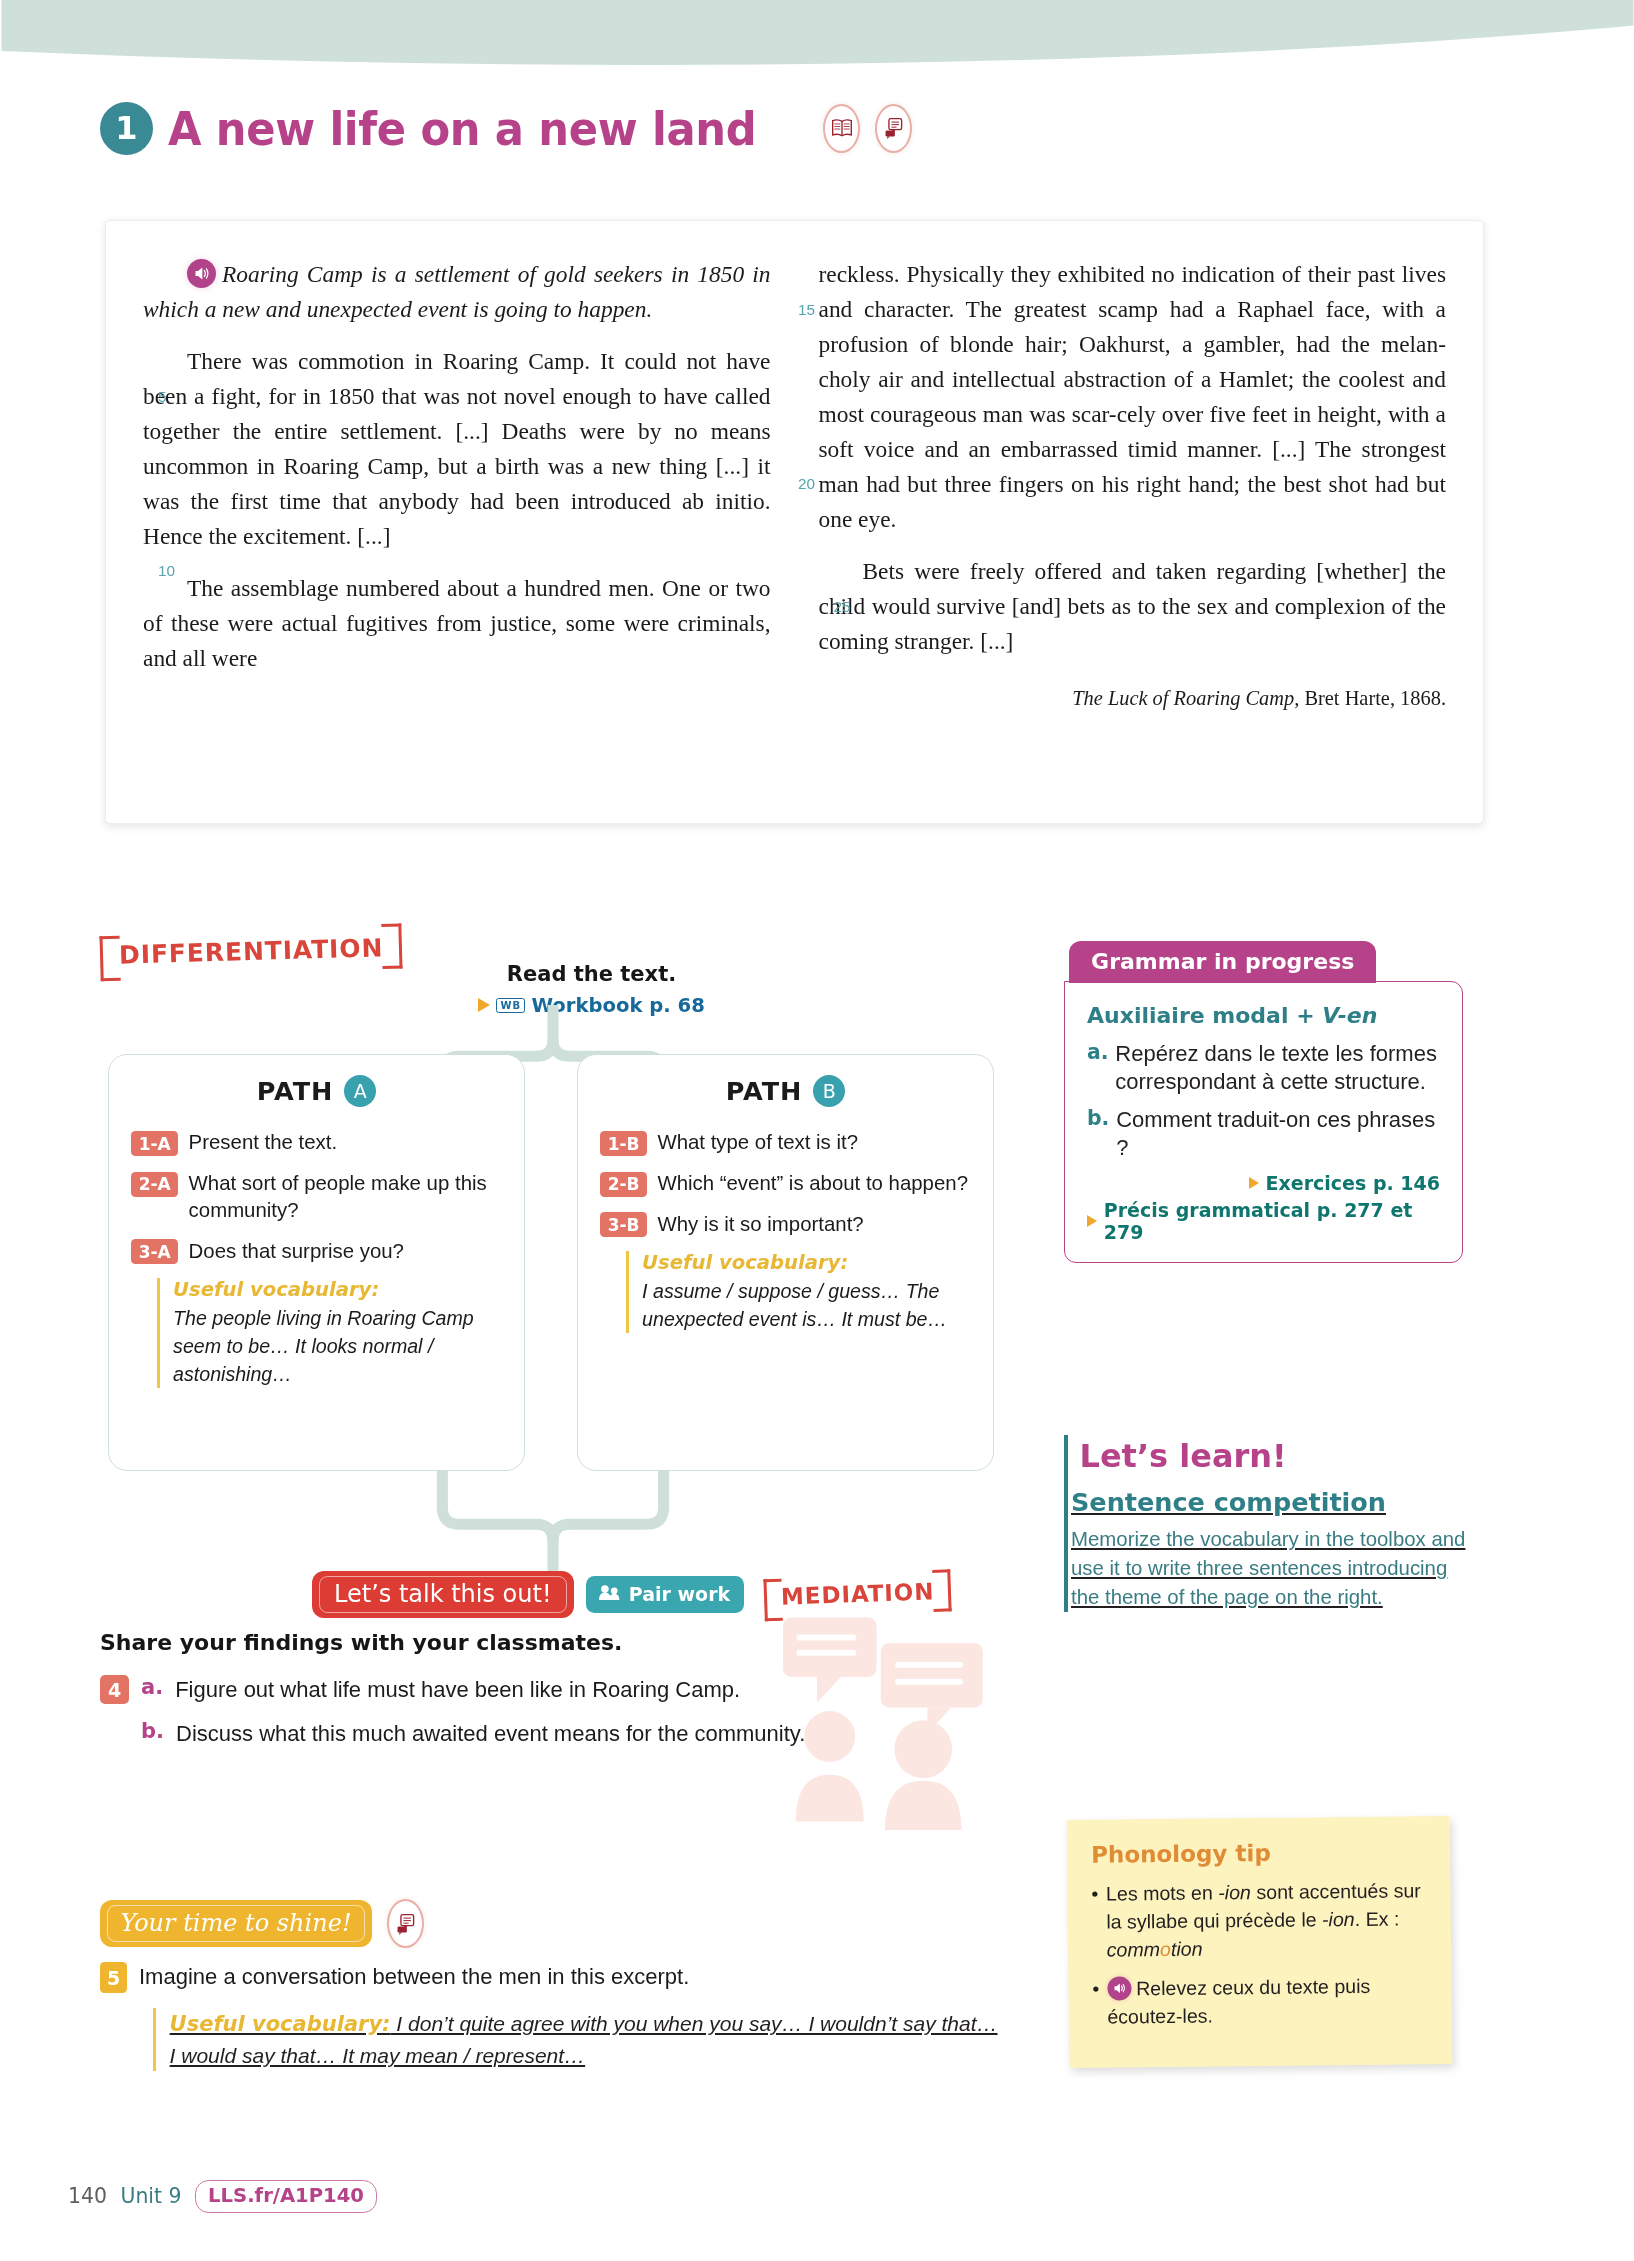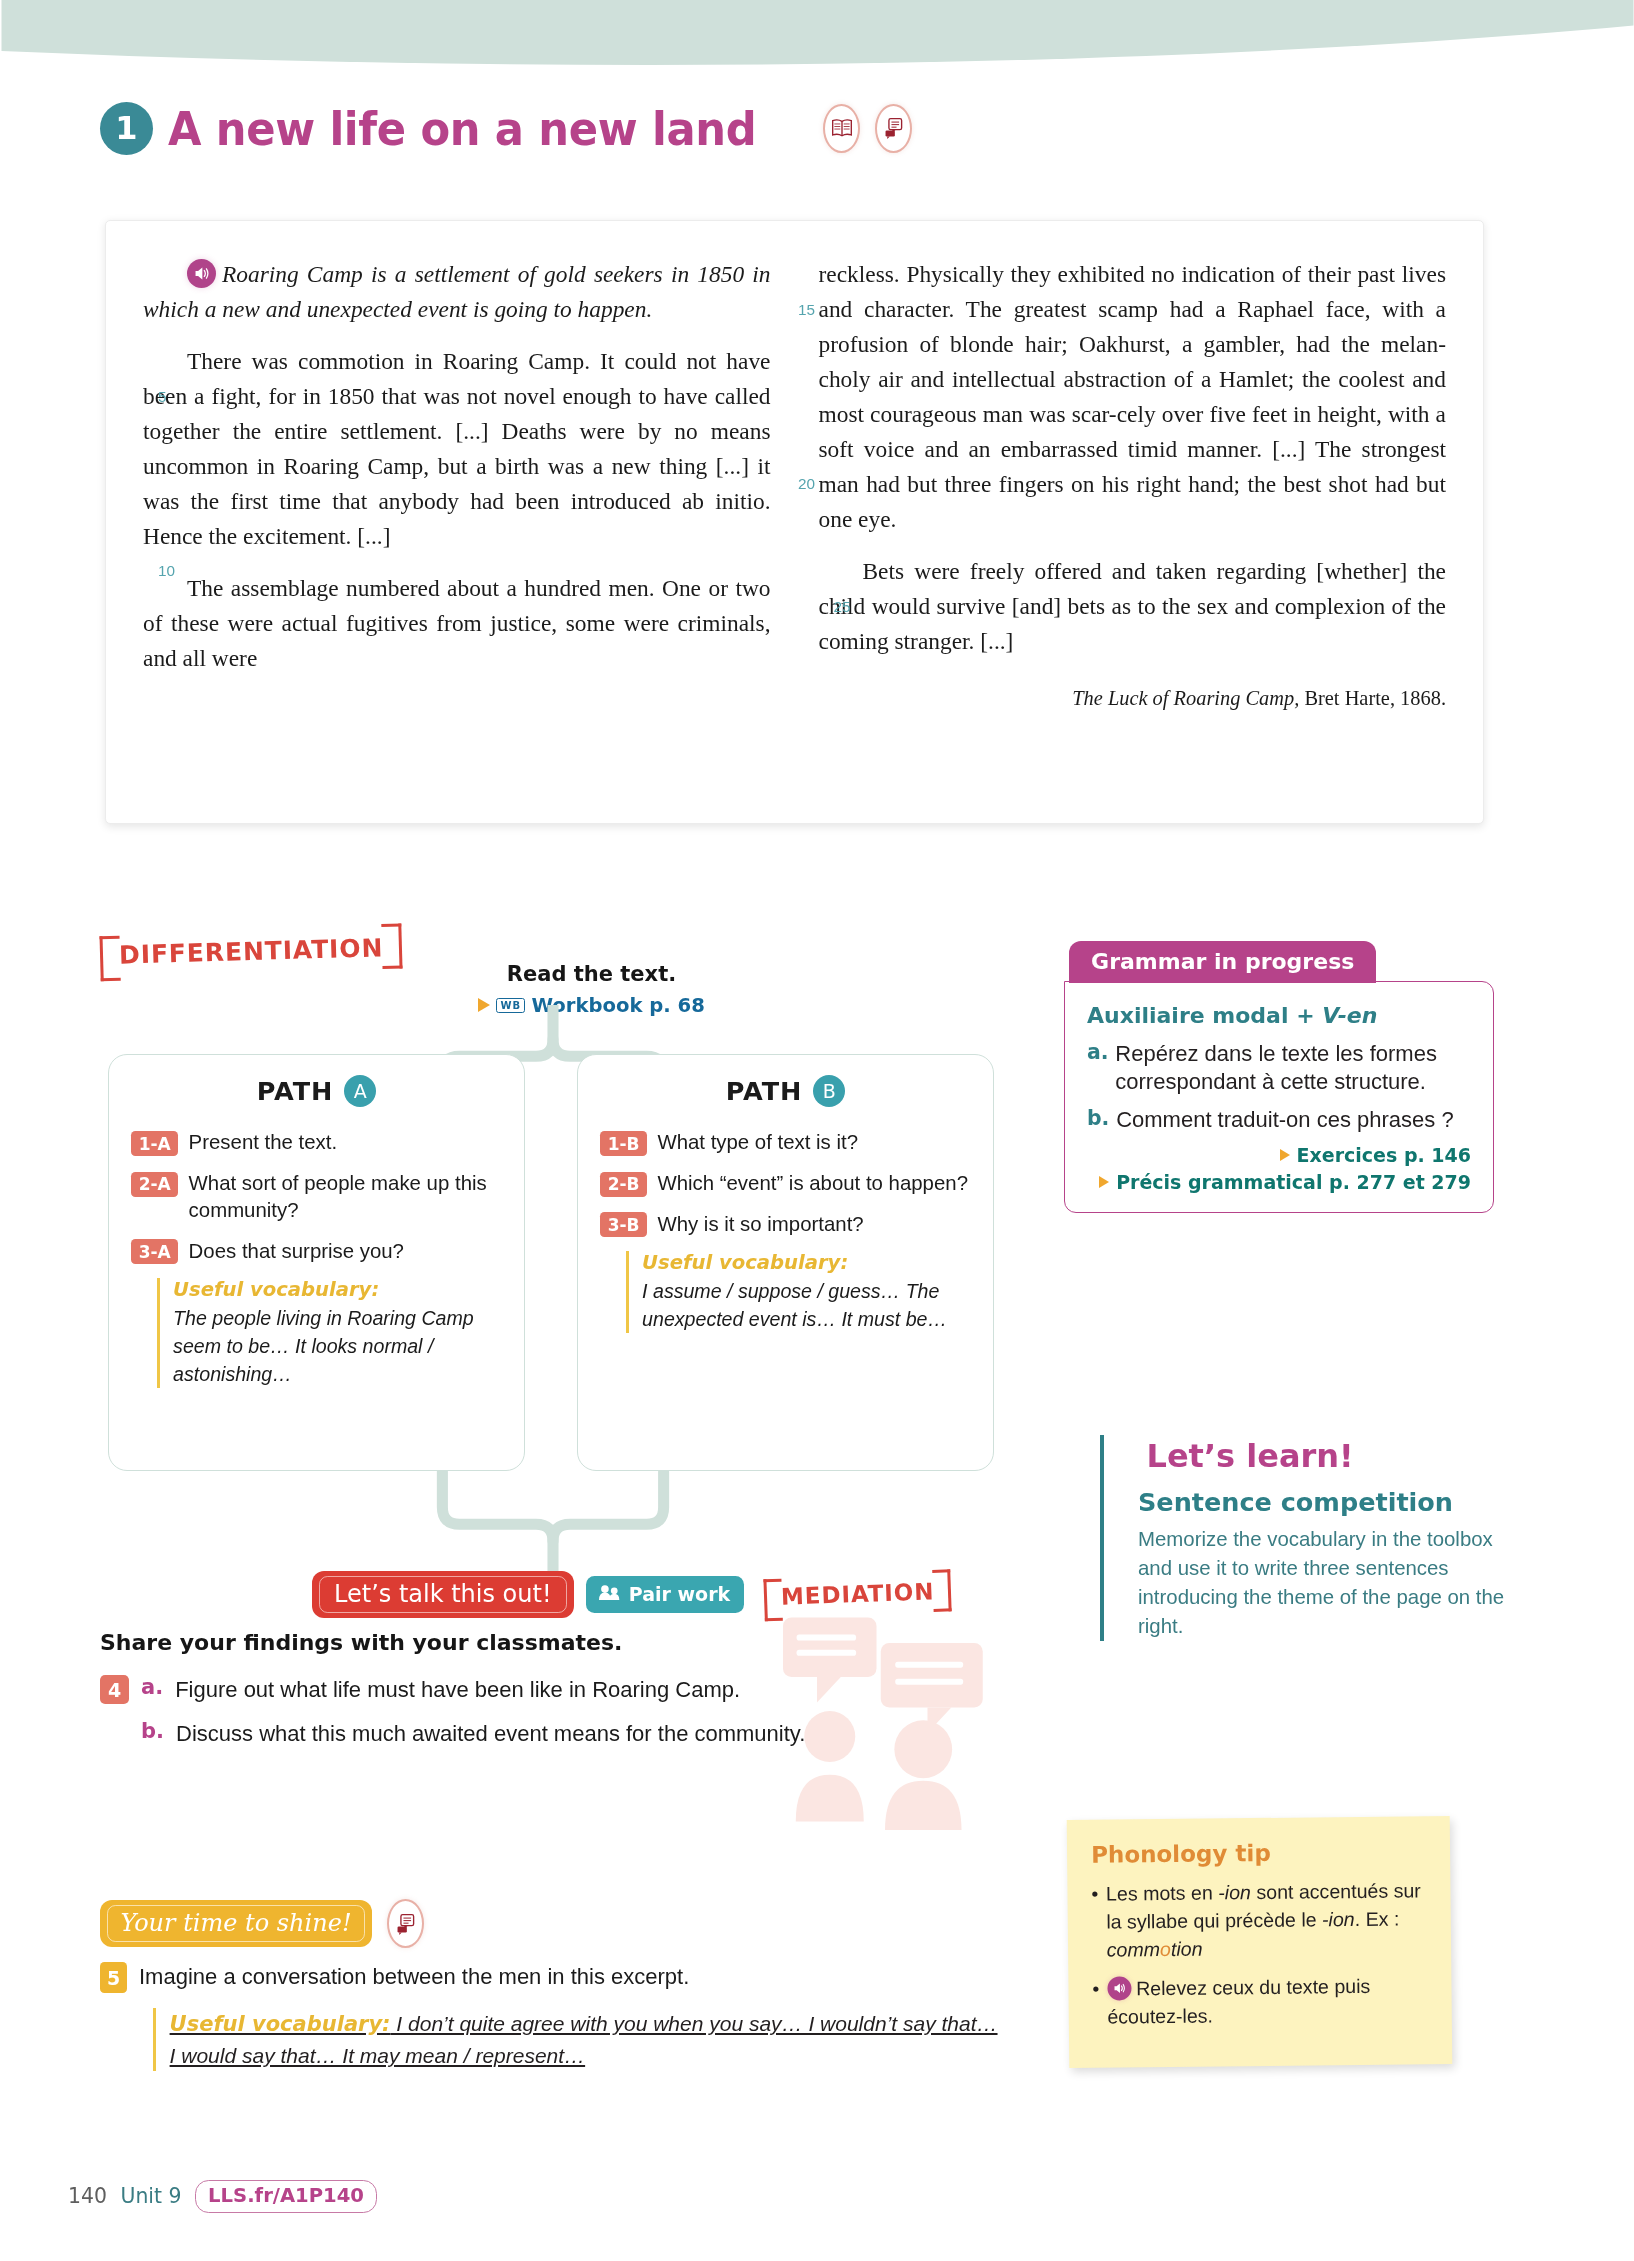--- a/index.html
+++ b/index.html
@@ -148,21 +148,21 @@
     margin-top:12px; margin-left:25.5px; padding-left:13.6px;
     border-left:3.4px solid #f0c646;
   }
   .vocab .vh{
     font-family:"DejaVu Sans",sans-serif; font-weight:bold; font-style:italic;
     font-size:19.6px; color:#e8b733; margin-bottom:2.6px;
   }
   .vocab .vb{ font-style:italic; font-size:19.6px; line-height:28px; color:#1b1b1b; }
 
   
-  .grammar-wrap{ position:absolute; left:1064px; top:941px; width:430px; }
+  .grammar-wrap{ position:absolute; left:1064px; top:941px; width:399px; }
   .grammar-tab{
     background:#b6438a; color:#fff; display:inline-block;
     font-family:"DejaVu Sans",sans-serif; font-weight:bold; font-size:22px;
     padding:7.7px 22px 9.4px 22px; border-radius:12px 12px 0 0;
     margin-left:5.1px;
   }
   .grammar-body{
     border:1.7px solid #b6438a; border-radius:0 12px 12px 12px;
     background:#fff; padding:20.4px 22px 19px 22px; margin-top:-1.7px;
   }
@@ -179,22 +179,22 @@
   .gram-item .txt{ font-size:22px; line-height:28px; }
   .gram-link{
     display:flex; align-items:center; justify-content:flex-end; gap:6.8px;
     font-family:"DejaVu Sans",sans-serif; font-weight:bold; font-size:19px; color:#0f766e;
     margin-top:5.1px;
   }
   .tri-sm{ width:0;height:0;border-left:10.2px solid #f0a72e;border-top:6.8px solid transparent;border-bottom:6.8px solid transparent; }
 
   
   .lets-learn{
-    position:absolute; left:1100px; top:1435px; width:409px;
-    border-left:4.3px solid #2e7f87; padding-left:34px;
+    position:absolute; left:1064px; top:1435px; width:409px;
+    border-left:4.3px solid #2e7f87; padding-left:3px;text-decoration:underline;
   }
   .ll-title{
     position:relative; display:inline-block;
     font-family:"DejaVu Sans",sans-serif; font-weight:bold; font-size:32px; color:#b6438a;
     padding:1.7px 8.5px; margin-bottom:10.2px;
   }
   .ll-title::before{
     content:""; position:absolute; left:-5.1px; top:3.4px; width:calc(100% + 13.6px); height:80%;
     background:#fbe4ee; border-radius:50%; z-index:-1;
   }

